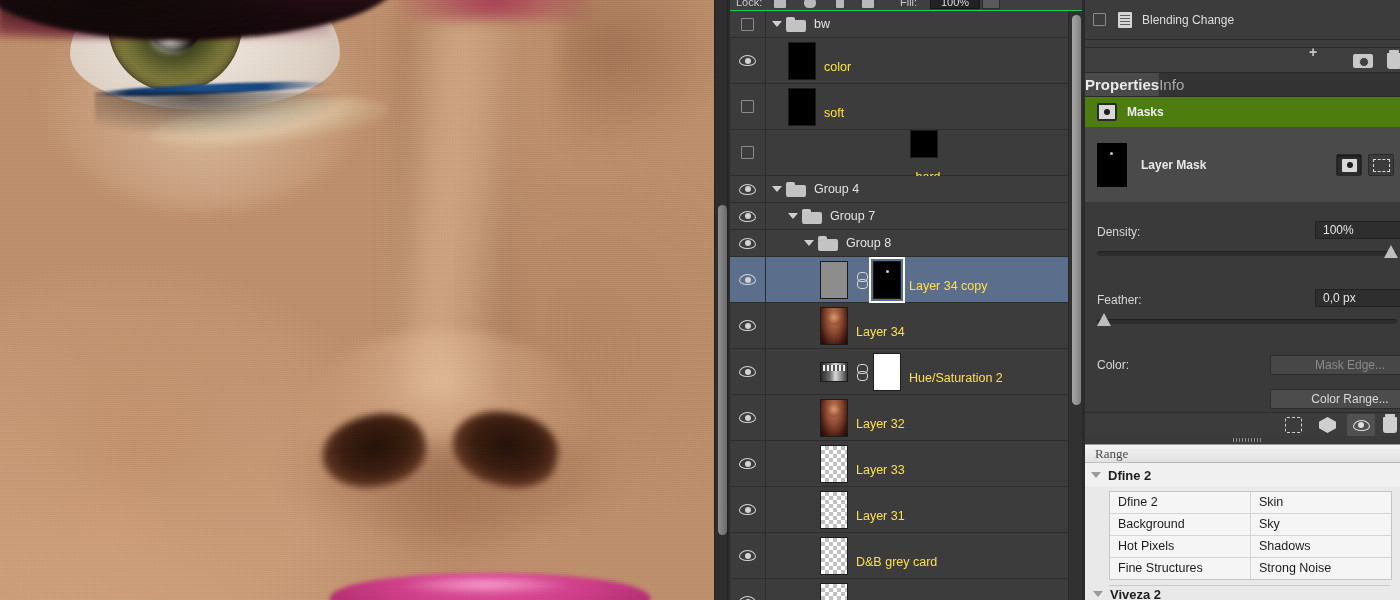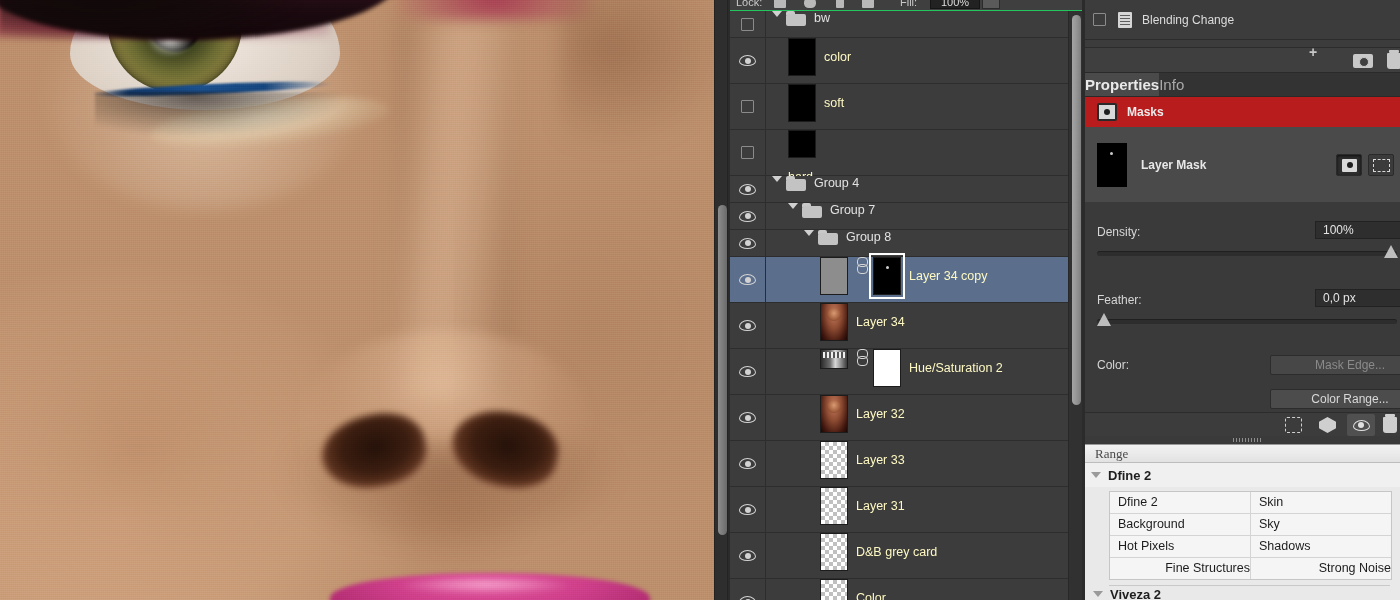--- a/index.html
+++ b/index.html
@@ -222,21 +222,21 @@
     border: 1.5px solid #d2d2d2; border-radius: 50% 50% 50% 50% / 60% 60% 40% 40%;
   }
   .eye-ico::after {
     content: ""; position: absolute; left: 5.5px; top: 2.5px;
     width: 6px; height: 6px; border-radius: 50%; background: #d2d2d2;
   }
   .vis-empty {
     width: 13px; height: 13px; border: 1.5px solid #8b8b8b; border-radius: 1px;
   }
 
-  .content-cell { flex: 1; height: 100%; display: flex; position: relative; }
+  .content-cell { flex: 1; height: 100%; display: flex; align-items: center; position: relative; }
 
   .disclosure {
     width: 0; height: 0; margin-right: 4px;
     border-left: 5px solid transparent; border-right: 5px solid transparent;
     border-top: 6px solid #d0d0d0;
   }
   .folder-ico {
     width: 20px; height: 15px; position: relative; margin-right: 8px; flex: 0 0 20px;
   }
   .folder-ico::before {
@@ -291,21 +291,21 @@
     width: 11px; height: 16px; margin-right: 6px; flex: 0 0 11px; position: relative;
   }
   .link-ico::before, .link-ico::after {
     content: ""; position: absolute; left: 1px; width: 9px; height: 8px;
     border: 1.6px solid #d6d6d6; border-radius: 4px;
   }
   .link-ico::before { top: 0; }
   .link-ico::after  { top: 7px; }
 
   .layer-name {
-    font-size: 12.5px; color: #fef9c3; white-space: nowrap; margin-top: 12px;
+    font-size: 12.5px; color: #fde047; white-space: nowrap; margin-top: 12px;
   }
   .group-name { font-size: 12.5px; color: #e2e2e2; }
 
   #layers-scrollbar {
     position: absolute; right: 0; top: 11px; width: 14px; height: 589px;
     background: #313131; border-left: 1px solid #282828;
   }
   #layers-scroll-thumb {
     position: absolute; left: 3px; top: 4px; width: 9px; height: 390px;
     border-radius: 5px;
@@ -375,21 +375,21 @@
   .prop-tab {
     height: 23px; line-height: 23px; padding: 0 0;
     font-size: 15px; color: #a9a9a9; background: #333;
   }
   .prop-tab.active {
     background: #4a4a4a; color: #e9e9e9; font-weight: bold;
   }
 
   #masks-header {
     position: absolute; left: 0; top: 97px; width: 315px; height: 30px;
-    background: #b91c1c; display: flex; align-items: center;
+    background: #4d7c0f; display: flex; align-items: center;
   }
   .masks-ico {
     width: 20px; height: 18px; margin-left: 12px; margin-right: 10px;
     background: #d9d9d9; border: 2px solid #2a2a2a; border-radius: 2px;
     position: relative;
   }
   .masks-ico::after {
     content: ""; position: absolute; left: 5px; top: 4px; width: 6px; height: 6px;
     border-radius: 50%; background: #1e1e1e;
   }
@@ -517,21 +517,21 @@
   .nik-tri {
     width: 0; height: 0; margin-right: 7px;
     border-left: 5px solid transparent; border-right: 5px solid transparent;
     border-top: 6px solid #9a9a9a;
   }
   #nik-section-title { font-size: 13px; color: #1e1e1e; font-weight: bold; }
   #nik-grid {
     margin: 4px 8px 0 24px; border: 1px solid #c6c6c6; background: #fff;
   }
   .nik-row { display: flex; border-bottom: 1px solid #d4d4d4; }
-  .nik-row:last-child { border-bottom: none; text-align: right; }
+  .nik-row:last-child { border-bottom: none; }
   .nik-cell {
     flex: 1; height: 21px; line-height: 20px; font-size: 12.5px;
     color: #1c1c1c; padding-left: 8px; background: #f5f5f5;
     border-right: 1px solid #d4d4d4;
   }
   .nik-cell:last-child { border-right: none; }
   #nik-next {
     position: absolute; left: 8px; bottom: 0; width: 300px; height: 12px;
     display: flex; align-items: center; overflow: hidden;
   }

